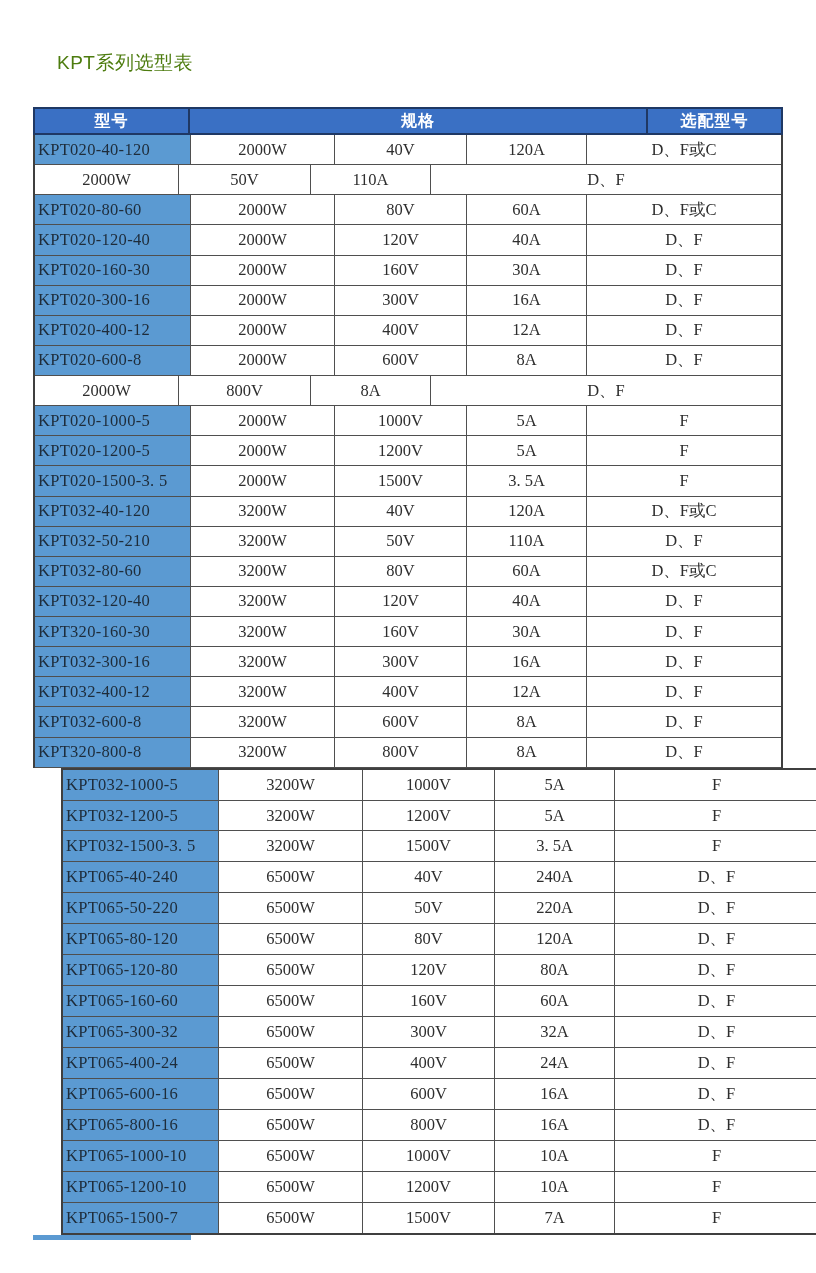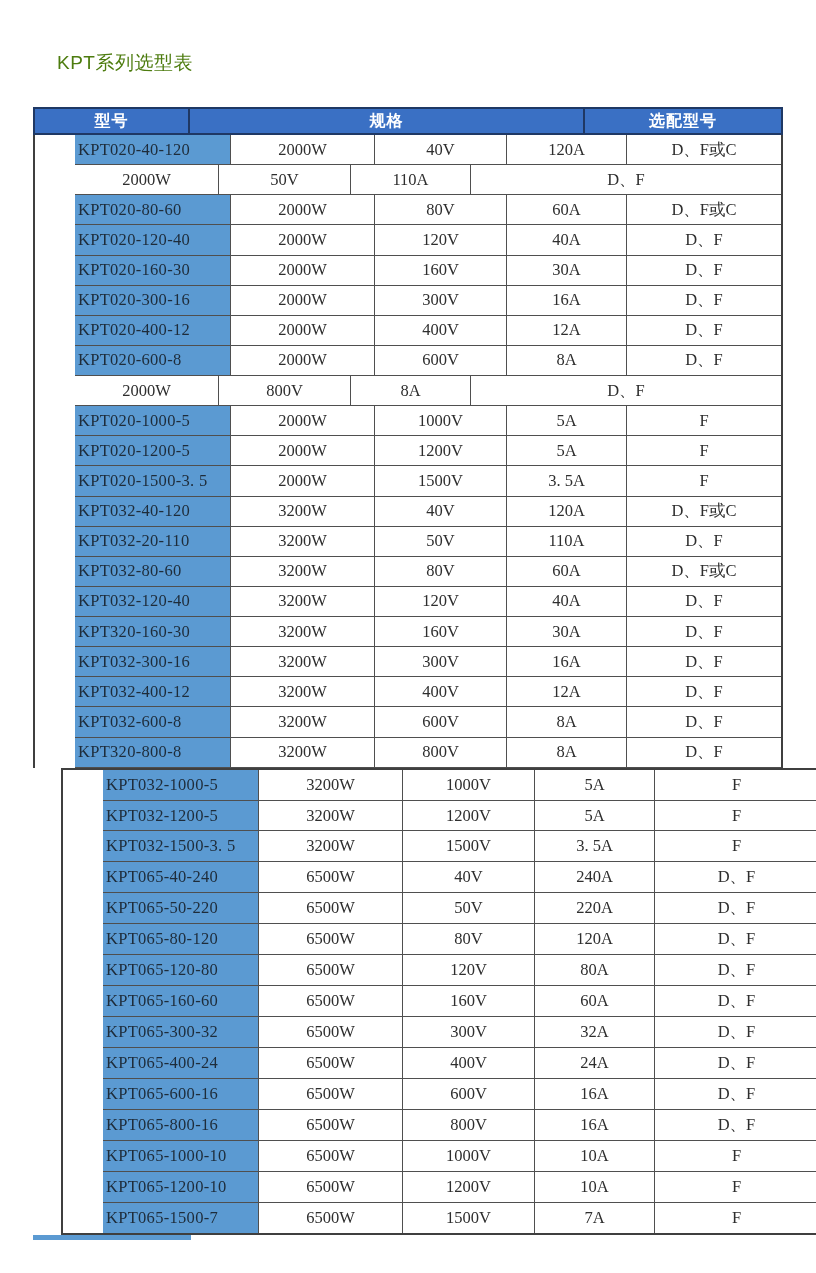--- a/index.html
+++ b/index.html
@@ -30,24 +30,24 @@
     background:var(--header-bg);
     border:2px solid var(--header-border);
   }
   .hcell{
     display:flex;align-items:center;justify-content:center;
     color:var(--header-text);
     font-family:"Liberation Sans", sans-serif;
     font-size:16px;font-weight:600;letter-spacing:1px;
   }
   .hcell.c-model{width:155px;border-right:2px solid var(--header-border);}
-  .hcell.c-spec{width:395px;border-right:2px solid var(--header-border);}
+  .hcell.c-spec{width:458px;border-right:2px solid var(--header-border);}
   .hcell.c-option{flex:1;}
   
-  .rows{width:750px;border-left:2px solid var(--outer);border-right:2px solid var(--outer);padding-left:40px;}
+  .rows{width:750px;border-left:2px solid var(--outer);border-right:2px solid var(--outer);}
   .rows.sec2{
     width:759px;
     border:2px solid var(--outer);
     border-top-width:2px;
     margin-left:28px;
   }
   .rows.sec1 .row:first-child .cell{border-top:none;}
   .row{display:flex;}
   .sec1 .row{height:30.14px;}
   .sec2 .row{height:30.93px;}
@@ -165,21 +165,21 @@
     <div class="cell option">F</div>
   </div>
       <div class="row">
     <div class="cell model">KPT032-40-120</div>
     <div class="cell power">3200W</div>
     <div class="cell voltage">40V</div>
     <div class="cell current">120A</div>
     <div class="cell option">D、F或C</div>
   </div>
       <div class="row">
-    <div class="cell model">KPT032-20-110</div>
+    <div class="cell model">KPT032-50-210</div>
     <div class="cell power">3200W</div>
     <div class="cell voltage">50V</div>
     <div class="cell current">110A</div>
     <div class="cell option">D、F</div>
   </div>
       <div class="row">
     <div class="cell model">KPT032-80-60</div>
     <div class="cell power">3200W</div>
     <div class="cell voltage">80V</div>
     <div class="cell current">60A</div>

